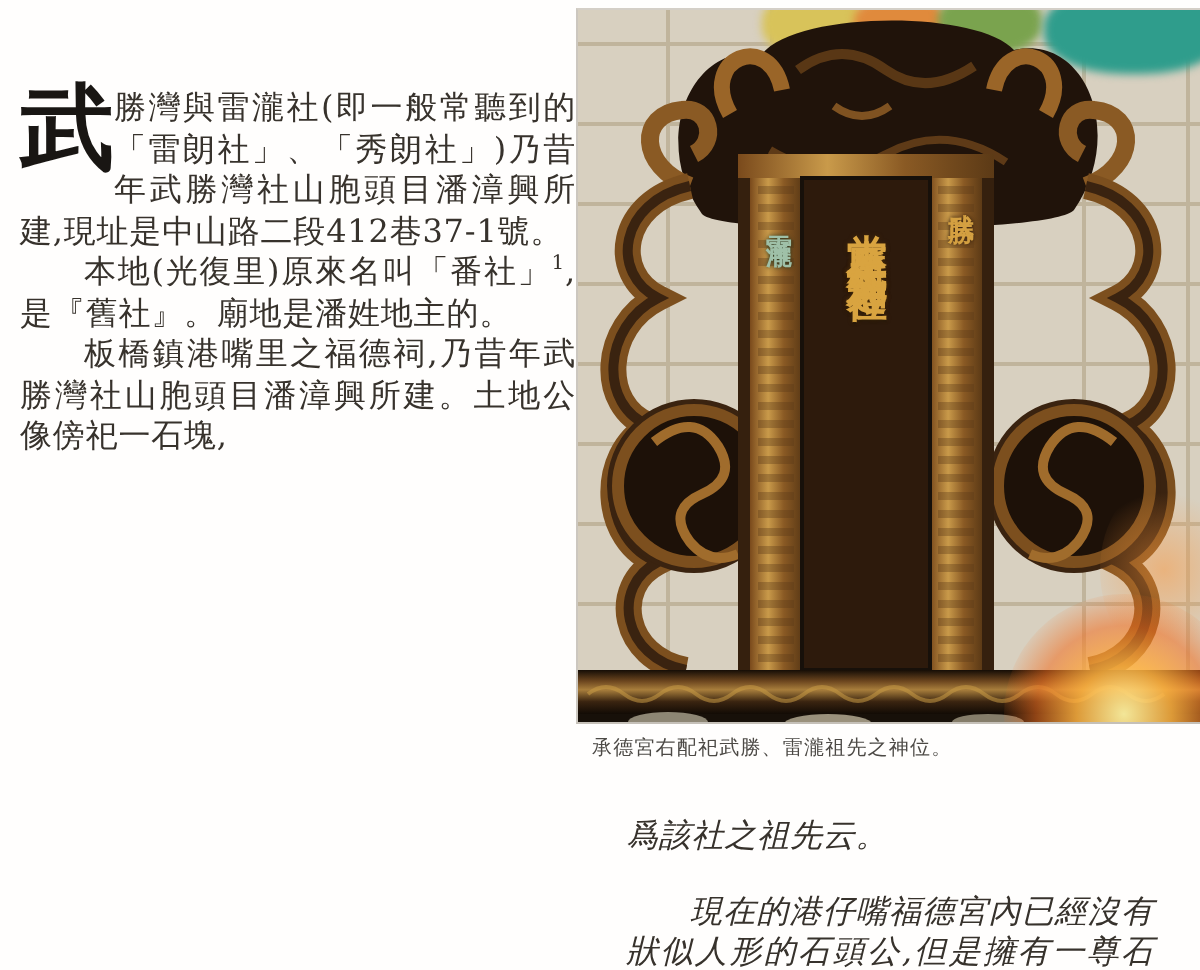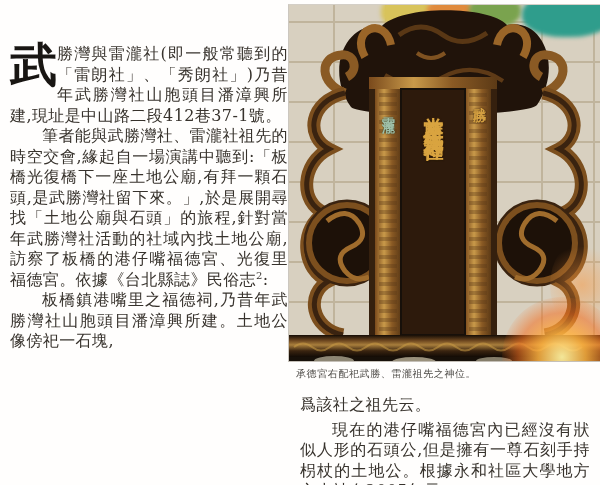--- a/index.html
+++ b/index.html
@@ -77,32 +77,32 @@
   .caption {
     position:absolute; left:296px; top:367px; width:300px;
     font-family:"DejaVu Sans", sans-serif;
     font-size:10px; color:#4d4a46; letter-spacing:0.6px;
   }
   .col-right {
     position:absolute; left:296px; top:391px; width:298px;
     font-size:16px; line-height:20.5px; color:#37322c;
     text-align:justify; text-justify:inter-ideograph; letter-spacing:0.4px;
   }
-  .col-right p { margin:4px; }
+  .col-right p { margin:17px;font-style:italic; }
   .col-right p.cont { text-indent:0; }
   .col-right p.ind { text-indent:2em; }
 </style>
 </head>
 <body>
 
 <div class="page">
 
   <div class="col-left">
     <p class="first"><span class="dropcap">武</span><span>勝灣與雷瀧社(即一般常聽到的「雷朗社」、「秀朗社」)乃昔年武勝灣社山胞頭目潘漳興所建,現址是中山路二段412巷37-1號。</span></p>
-    <p><span>筆者能與武勝灣社、雷瀧社祖先的時空交會,緣起自一場演講中聽到:「板橋光復橋下一座土地公廟,有拜一顆石頭,是武勝灣社留下來。」,於是展開尋找「土地公廟與石頭」的旅程,針對當年武勝灣社活動的社域內找土地公廟,訪察了板橋的港仔嘴福德宮、光復里福德宮。依據《台北縣誌》民俗志</span><sup class="fn">2</sup><span>:</span></p>
+    <p><span>本地(光復里)原來名叫「番社」</span><sup class="fn">1</sup><span>,是『舊社』。廟地是潘姓地主的。</span></p>
     <p><span>板橋鎮港嘴里之福德祠,乃昔年武勝灣社山胞頭目潘漳興所建。土地公像傍祀一石塊,</span></p>
   </div>
 
   <div class="photo">
     <div class="mosaic mz-yellow"></div>
     <div class="mosaic mz-orange"></div>
     <div class="mosaic mz-green"></div>
     <div class="mosaic mz-teal"></div>
 
     <svg class="tablet-svg" width="311" height="357" viewBox="0 0 311 357">

